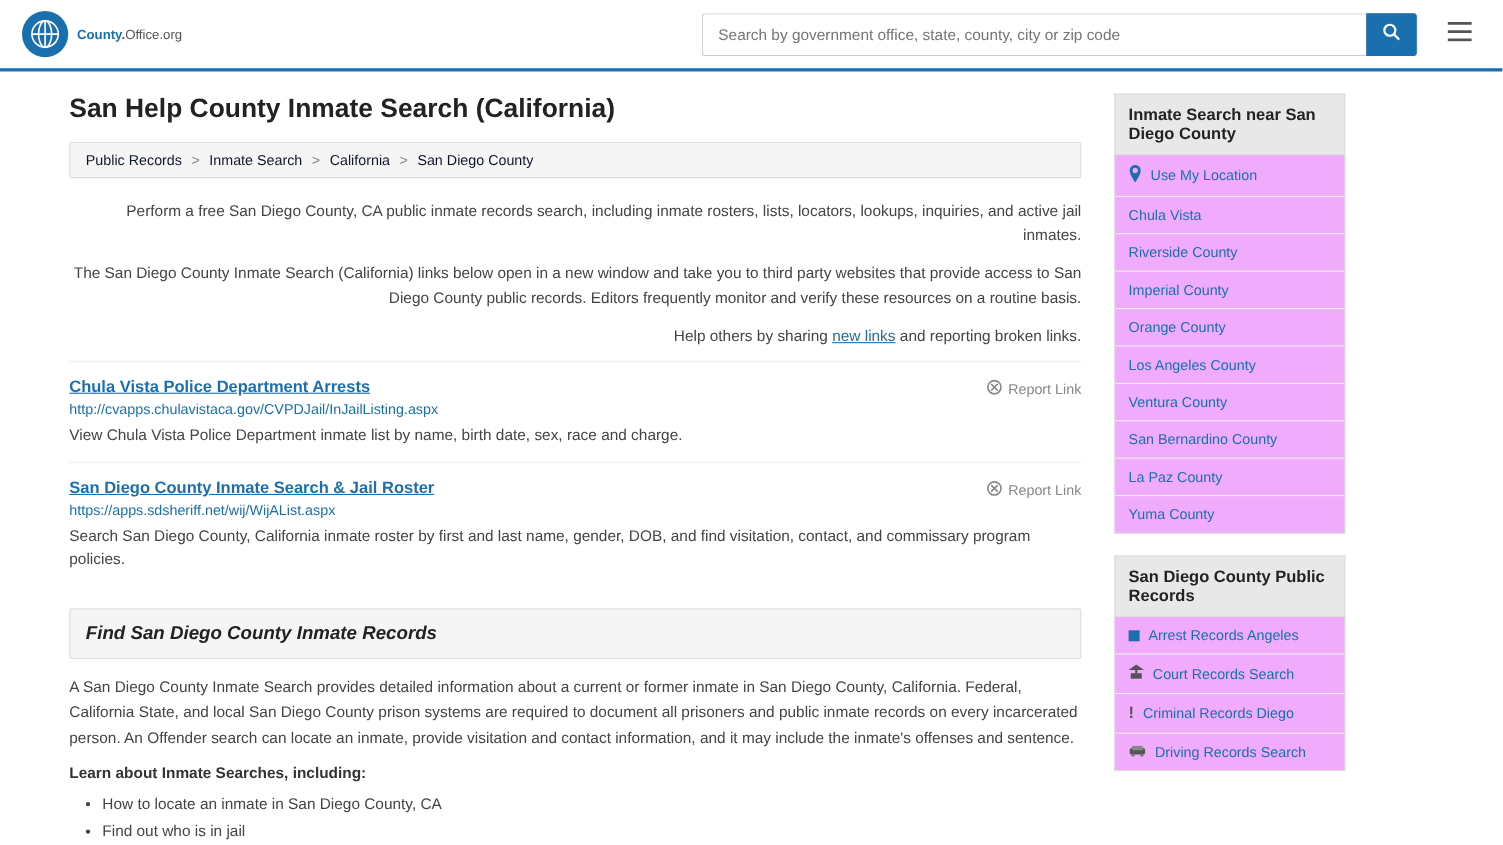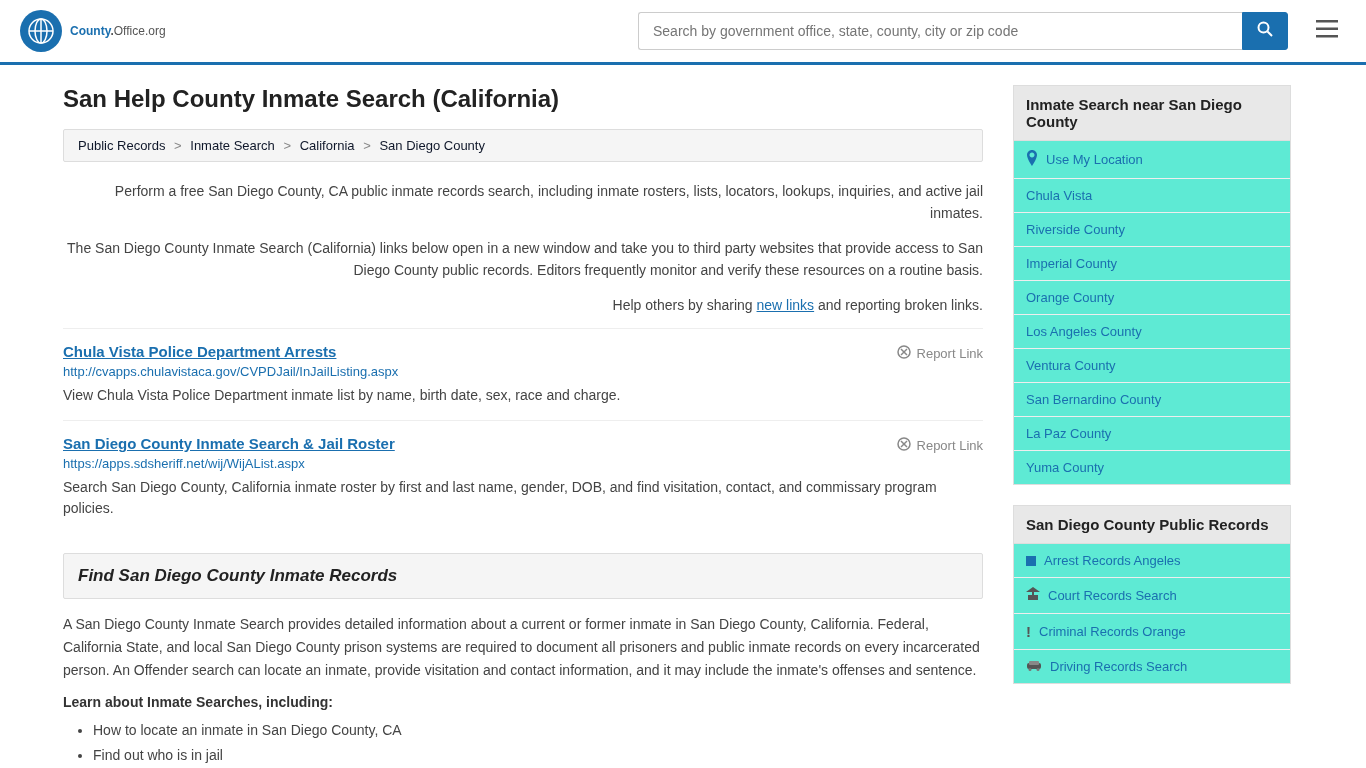--- a/index.html
+++ b/index.html
@@ -74,21 +74,21 @@
 
     
     .page-container {
       max-width: 1300px;
       margin: 0 auto;
       padding: 20px 30px;
       display: flex;
       gap: 30px;
     }
     .main-content { flex: 1; max-width: 920px; }
-    .sidebar { width: 278px; flex-shrink: 0; }
+    .sidebar { width: 210px; flex-shrink: 0; }
 
     
     .page-title {
       font-size: 24px;
       font-weight: bold;
       color: #222;
       margin-bottom: 16px;
     }
 
     
@@ -117,21 +117,21 @@
       font-weight: bold;
       color: #1a6faf;
       text-decoration: underline;
       cursor: pointer;
       display: inline-block;
       margin-bottom: 4px;
     }
     .link-entry-header {
       display: flex;
       justify-content: space-between;
-      align-items: center;
+      align-items: flex-end;
     }
     .report-link {
       font-size: 13px;
       color: #888;
       display: flex;
       align-items: center;
       gap: 5px;
       cursor: pointer;
       white-space: nowrap;
     }
@@ -167,21 +167,21 @@
       background: #e8e8e8;
       padding: 10px 12px;
       font-size: 15px;
       font-weight: bold;
       color: #222;
       border: 1px solid #ddd;
       border-bottom: none;
     }
     .sidebar-list {
       border: 1px solid #ddd;
-      background: #5eead4;
+      background: #f0abfc;
     }
     .sidebar-item {
       padding: 9px 12px;
       border-bottom: 1px solid #eee;
       display: flex;
       align-items: center;
       gap: 8px;
       font-size: 13px;
     }
     .sidebar-item:last-child { border-bottom: none; }
@@ -358,21 +358,21 @@
             <svg width="14" height="14" viewBox="0 0 14 14" fill="#555">
               <rect x="2" y="8" width="10" height="5" fill="#555"></rect>
               <rect x="6" y="5" width="2" height="3" fill="#555"></rect>
               <polygon points="7,0 0,5 14,5" fill="#555"></polygon>
             </svg>
           </span>
           <a href="#">Court Records Search</a>
         </div>
         <div class="sidebar-item">
           <span class="si-icon" style="font-weight:bold;color:#555;font-size:15px;">!</span>
-          <a href="#">Criminal Records Orange</a>
+          <a href="#">Criminal Records Diego</a>
         </div>
         <div class="sidebar-item">
           <span class="si-icon">
             <svg width="16" height="10" viewBox="0 0 16 10" fill="#555">
               <rect x="1" y="2" width="14" height="6" rx="2" fill="#555"></rect>
               <circle cx="4" cy="8.5" r="1.5" fill="#777"></circle>
               <circle cx="12" cy="8.5" r="1.5" fill="#777"></circle>
               <rect x="3" y="0" width="10" height="4" rx="1" fill="#888"></rect>
             </svg>
           </span>

